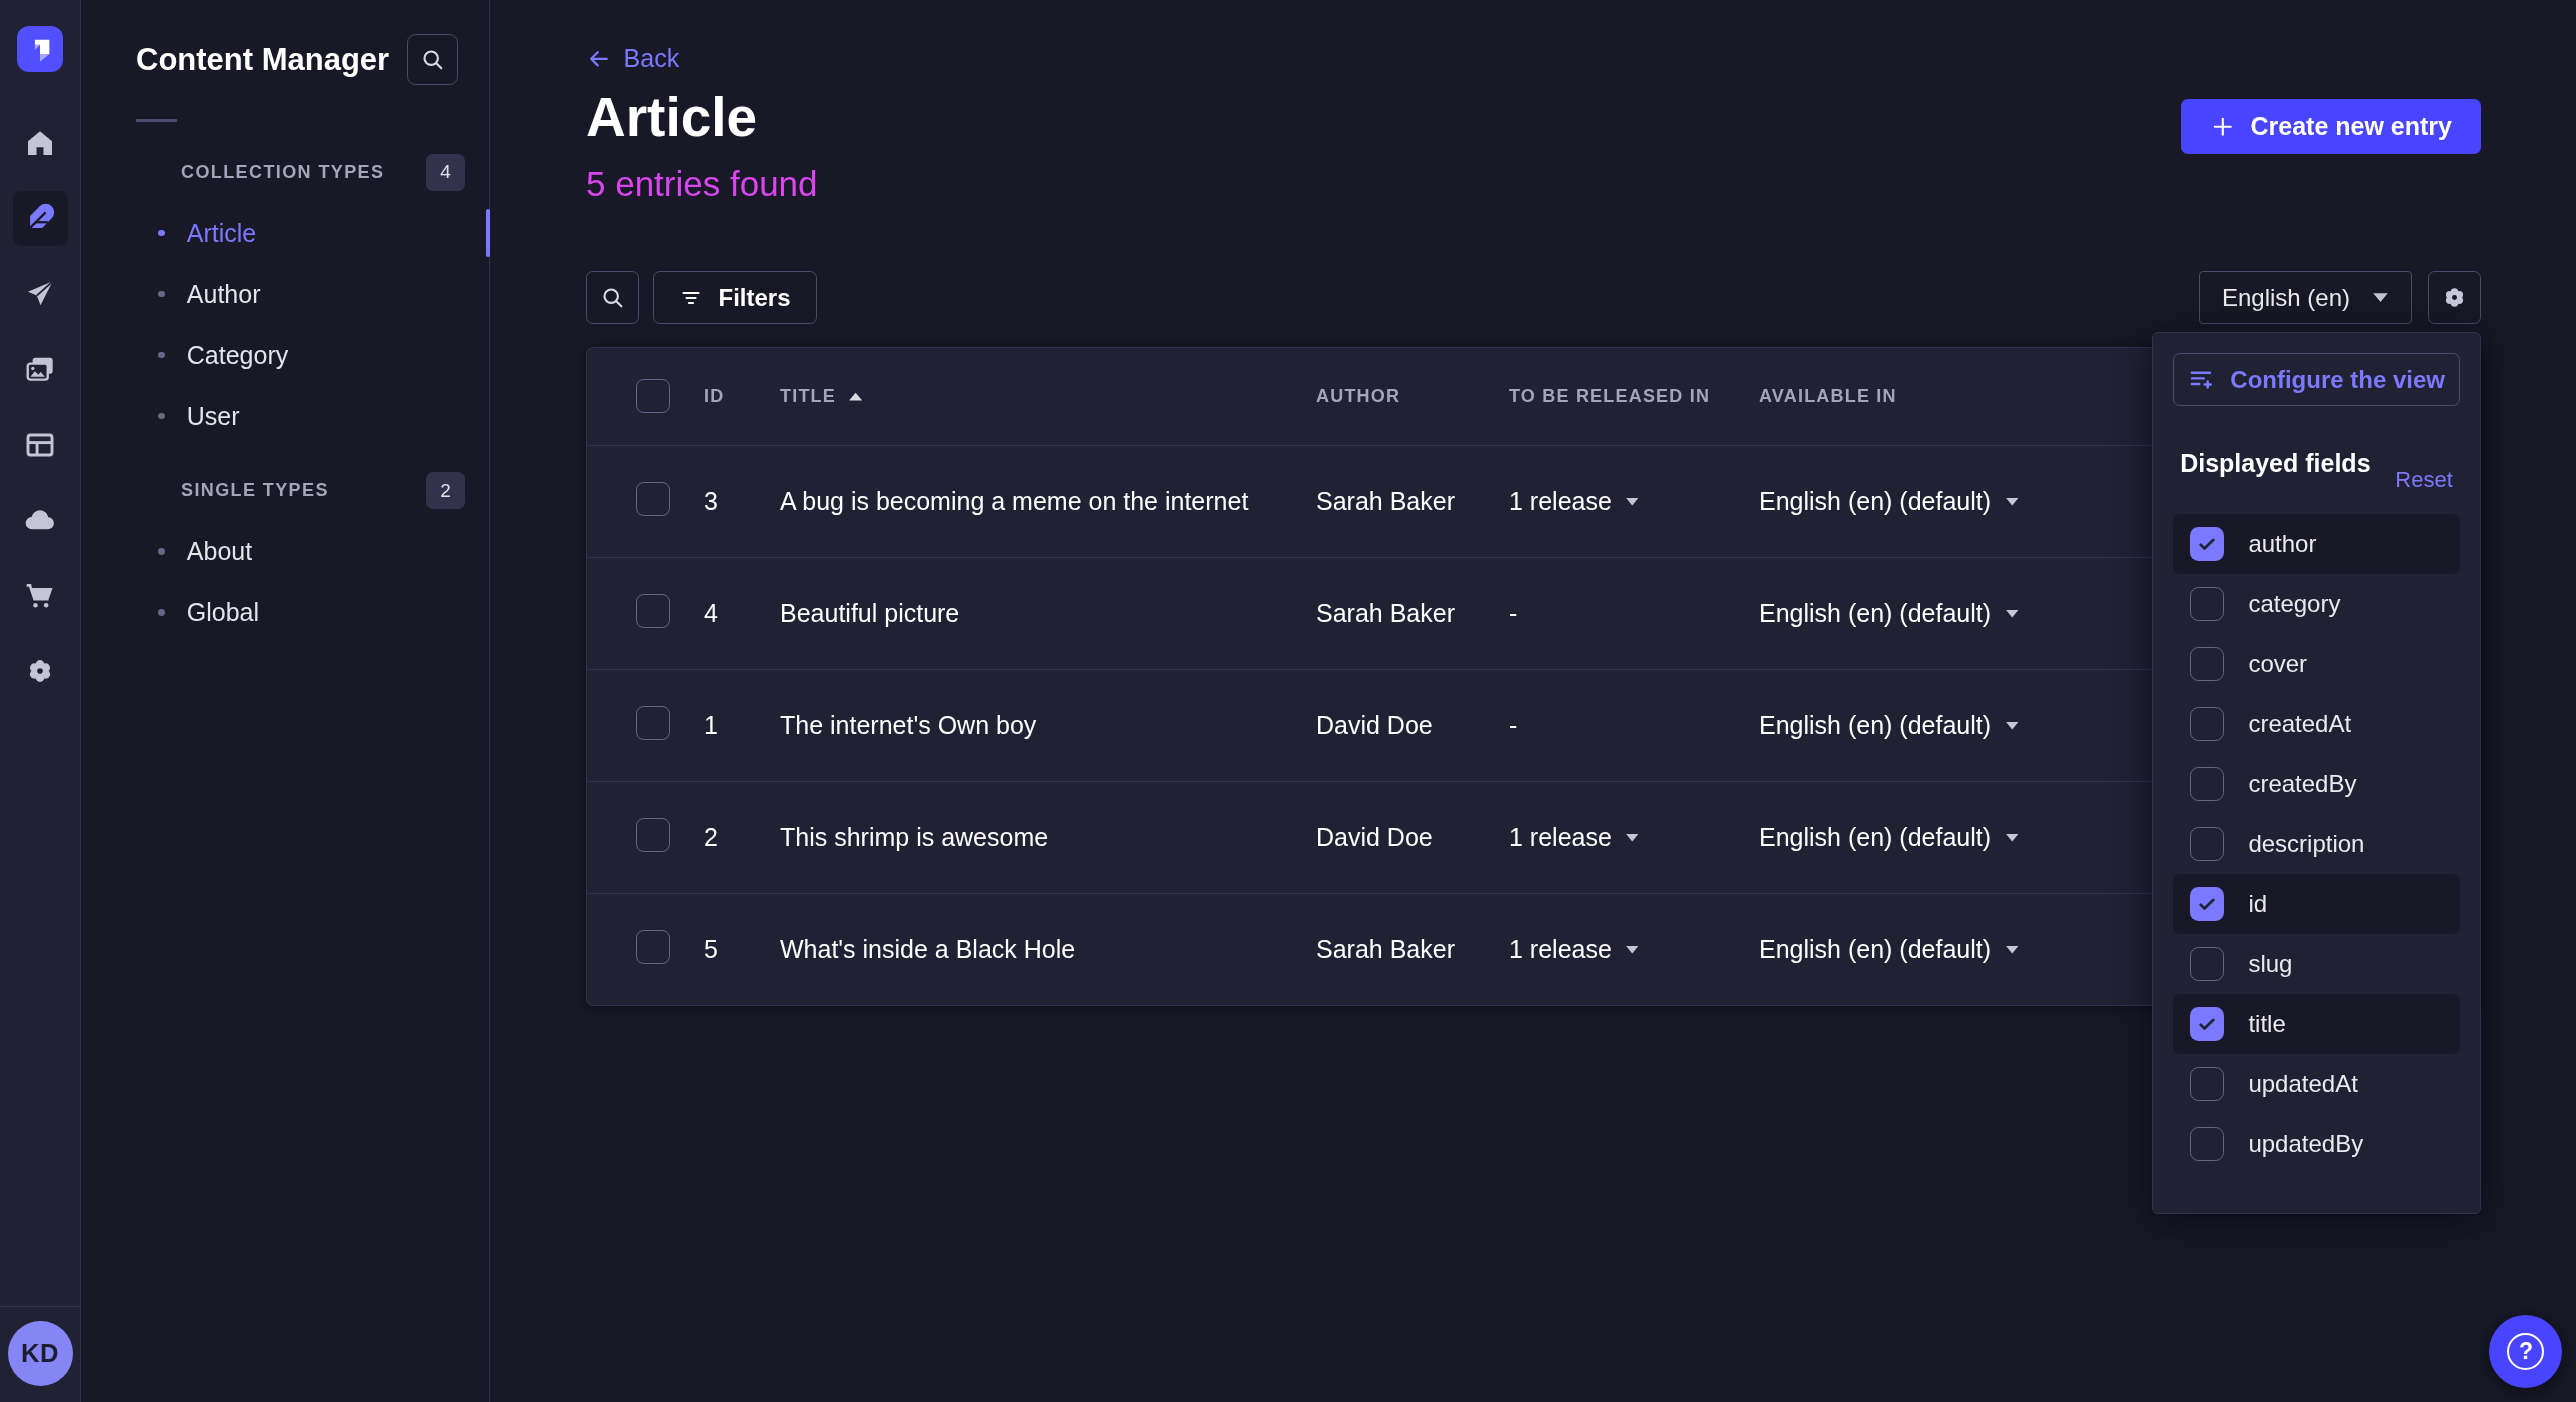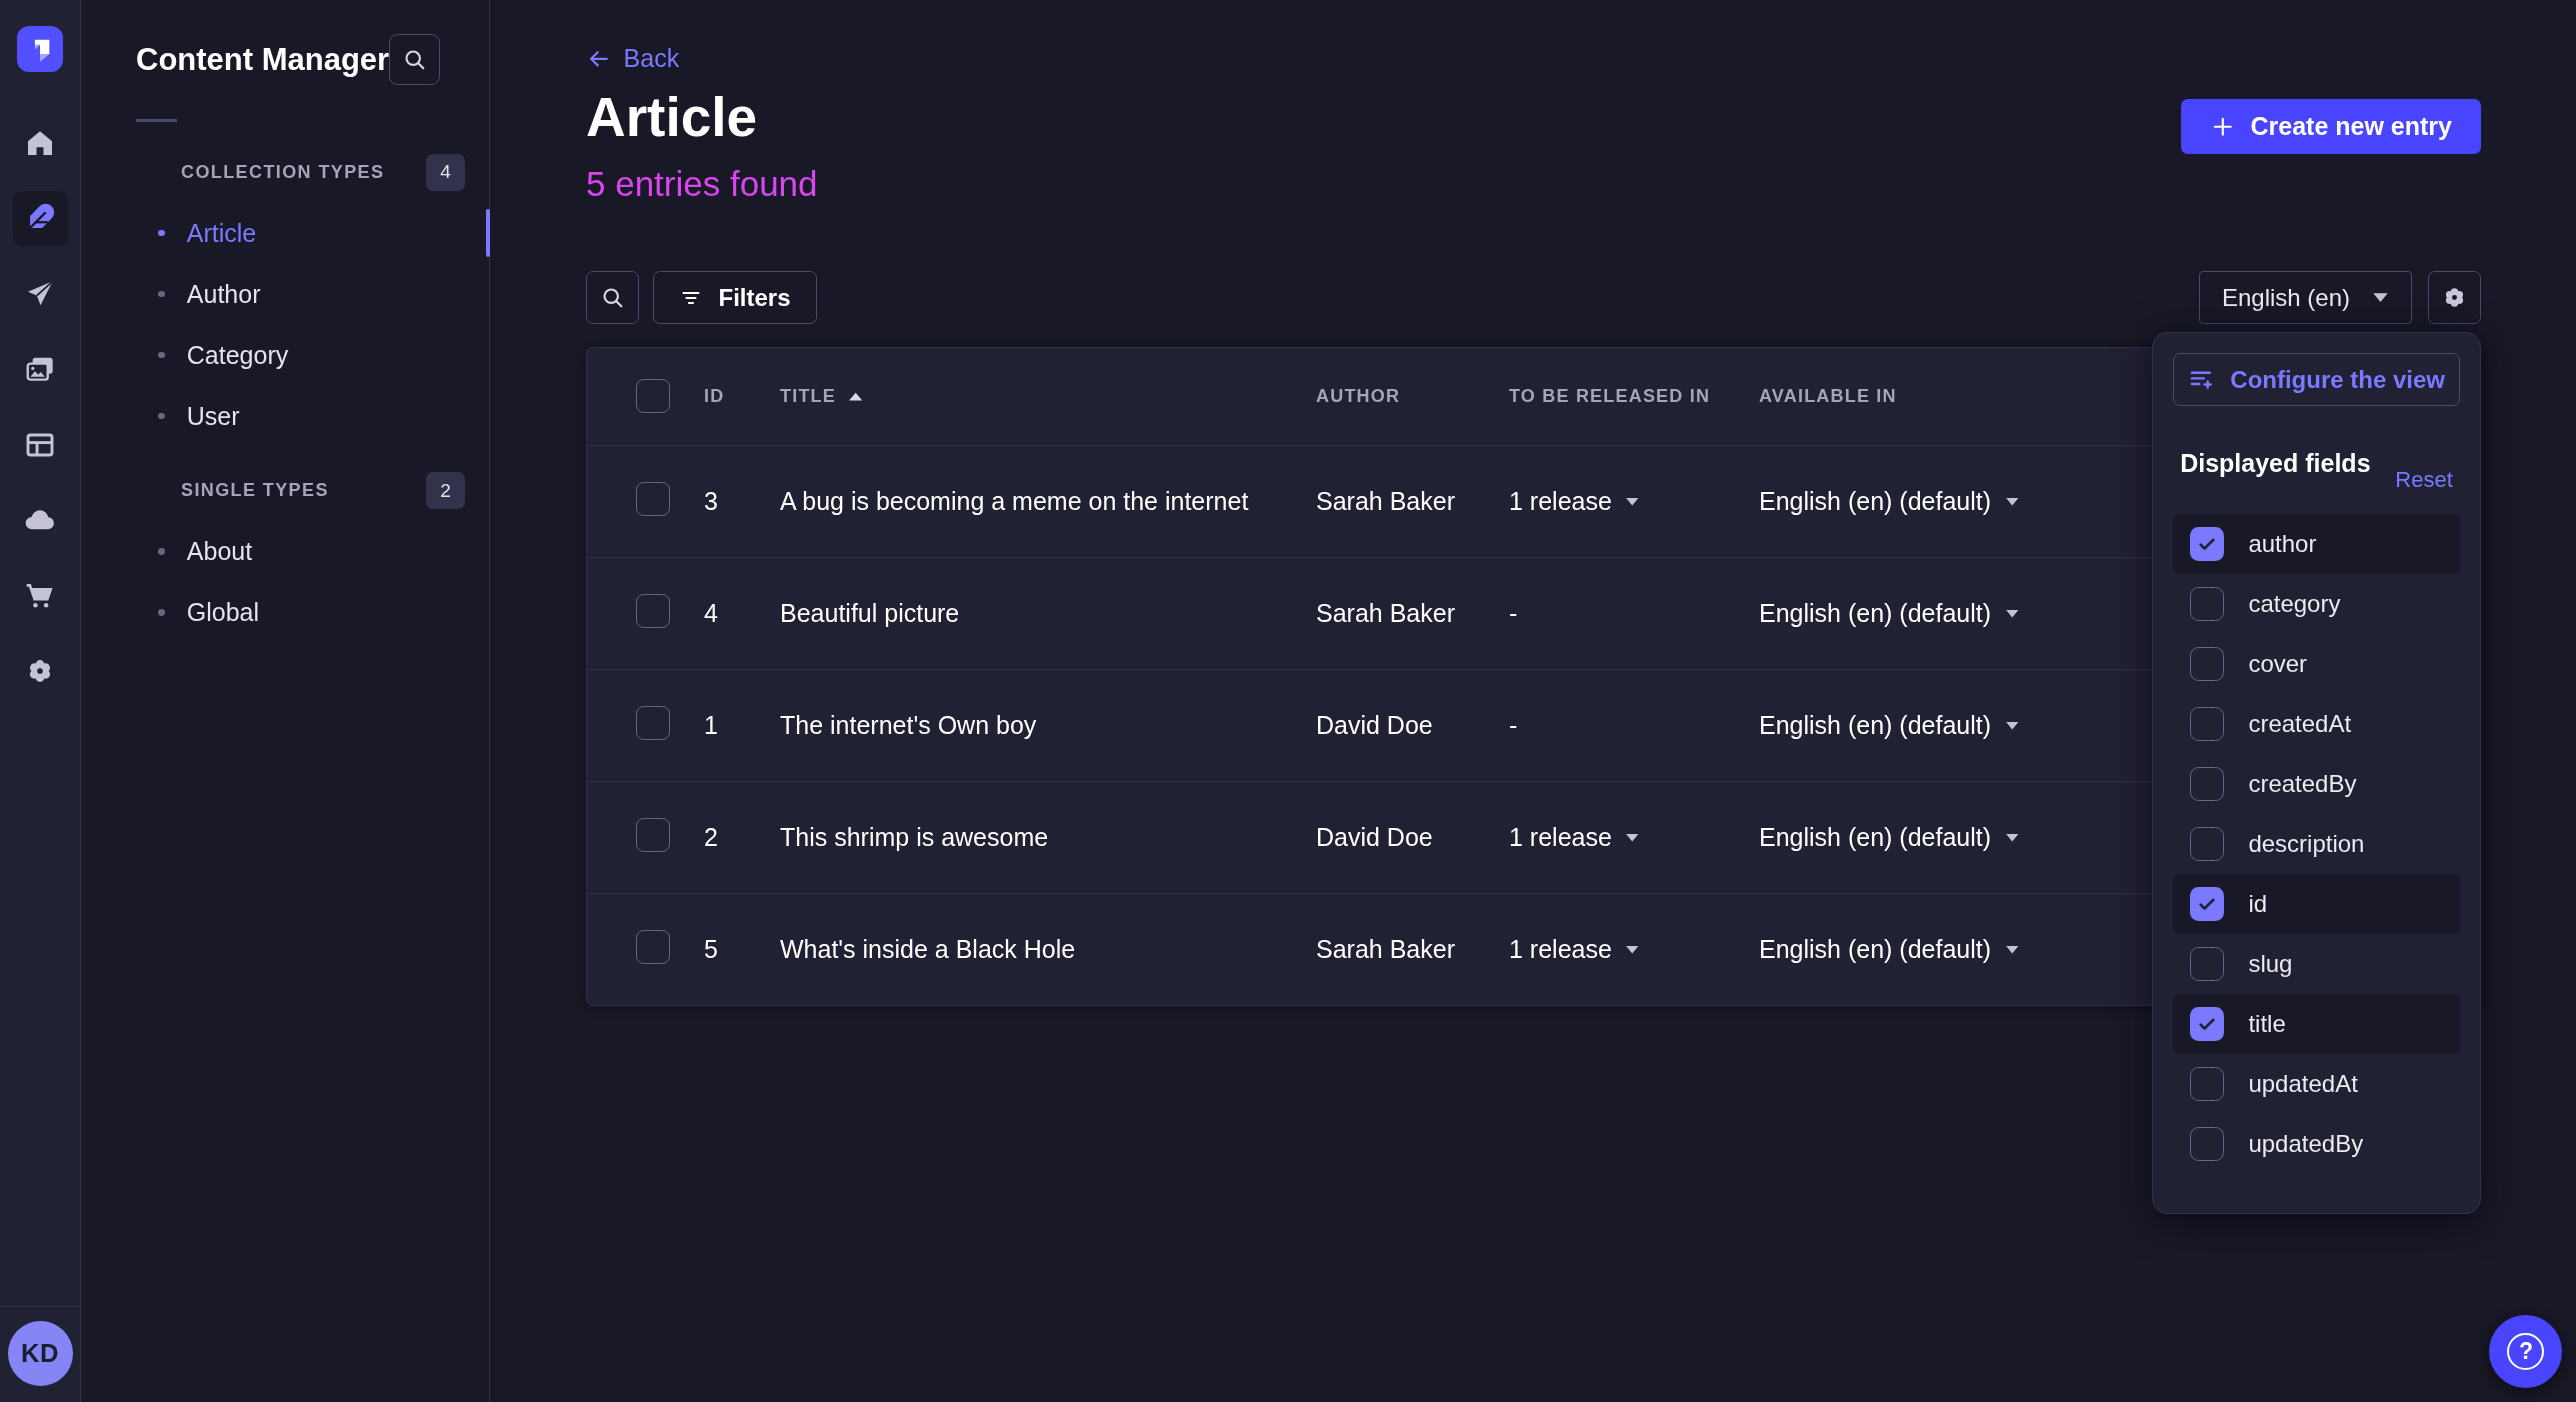--- a/index.html
+++ b/index.html
@@ -14,21 +14,21 @@
   .logo-btn { width:46px; height:46px; border-radius:12px; background:#514fff; display:flex; align-items:center; justify-content:center; margin-bottom:44px; }
   .rail-item { width:55px; height:55px; border-radius:8.5px; display:flex; align-items:center; justify-content:center; color:#c4c4d4; margin-bottom:20.4px; }
   .rail-item.active { background:#181826; color:#7b79ff; }
   .rail-item svg { display:block; }
   .rail-bottom { margin-top:auto; width:100%; border-top:0.9px solid #32324d; display:flex; justify-content:center; padding:14.5px 0 16px; }
   .avatar { width:65px; height:65px; border-radius:50%; background:#8585f6; color:#1d1d31; font-size:25.6px; font-weight:bold;
             display:flex; align-items:center; justify-content:center; letter-spacing:0.4px; }
 
   
   .subnav { position:absolute; left:95px; top:0; width:395px; height:1402px; background:#181826; border-right:0.9px solid #32324d; }
-  .subnav-header { display:flex; align-items:center; justify-content:flex-start; padding:34px 31px 0 41px; }
+  .subnav-header { display:flex; align-items:center; justify-content:space-between; padding:34px 31px 0 41px; }
   .subnav-title { font-size:31px; font-weight:bold; color:#ffffff; }
   .subnav-search { width:51px; height:51px; border:0.9px solid #4a4a6a; border-radius:8.5px; display:flex; align-items:center; justify-content:center; color:#d9d9e3; }
   .subnav-divider { width:41px; height:2.6px; background:#4a4a6a; border:none; margin:34px 0 0 41px; }
   .nav-section { margin-top:32px; }
   .nav-section + .nav-section { margin-top:25.6px; }
   .nav-section-head { display:flex; align-items:center; justify-content:space-between; padding:0 24px 0 41px; }
   .nav-section-label { font-size:18px; font-weight:bold; letter-spacing:1.4px; color:#a5a5ba;margin-left:45px; }
   .nav-badge { min-width:39px; height:37px; padding:0 8.5px; background:#32324d; border-radius:6.8px; color:#e2e2ea; font-size:19px;
                display:flex; align-items:center; justify-content:center; }
   .nav-items { list-style:none; margin-top:12px; }
@@ -64,21 +64,21 @@
   .thead { height:97px; }
   .th { font-size:18px; font-weight:bold; letter-spacing:1.2px; color:#a5a5ba; }
   .th-title { display:flex; align-items:center; gap:12px; }
   .row { height:112px; border-top:0.9px solid #32324d; font-size:25px; color:#ffffff; }
   .cb-cell { padding-left:49px; }
   .checkbox { width:34px; height:34px; border:1.7px solid #666687; border-radius:7.7px; background:transparent; }
   .cell-drop { display:flex; align-items:center; gap:13.6px; color:#ffffff; font-size:25px; }
   .caret { flex:none; color:#b8b8cd; }
 
   
-  .popover { position:absolute; left:2152px; top:332px; width:329px; background:#212134; border:0.9px solid #32324d; border-radius:15px;
+  .popover { position:absolute; left:2152px; top:332px; width:329px; background:#212134; border:0.9px solid #32324d; border-radius:6px;
              box-shadow:0 6.8px 37px rgba(3,3,15,.6); padding:20.4px 20.4px 39px; z-index:10; }
   .configure-btn { width:100%; height:53px; border:0.9px solid #4a4a6a; border-radius:6.8px; display:flex; align-items:center; justify-content:center;
                    gap:15.3px; color:#7b79ff; font-size:24px; font-weight:bold; }
   .fields-head { display:flex; align-items:center; justify-content:space-between; margin:27px 6.8px 0; }
   .fields-title { font-size:25px; font-weight:bold; color:#ffffff; }
   .reset-btn { font-size:22px; color:#7b79ff;margin-top:34px; }
   .field-list { margin-top:20.4px; }
   .field-item { height:60px; border-radius:6.8px; display:flex; align-items:center; gap:24px; padding:0 17px; }
   .field-item.checked { background:#181826; }
   .f-checkbox { width:34px; height:34px; flex:none; border-radius:8.5px; border:1.7px solid #666687; display:flex; align-items:center; justify-content:center; }

